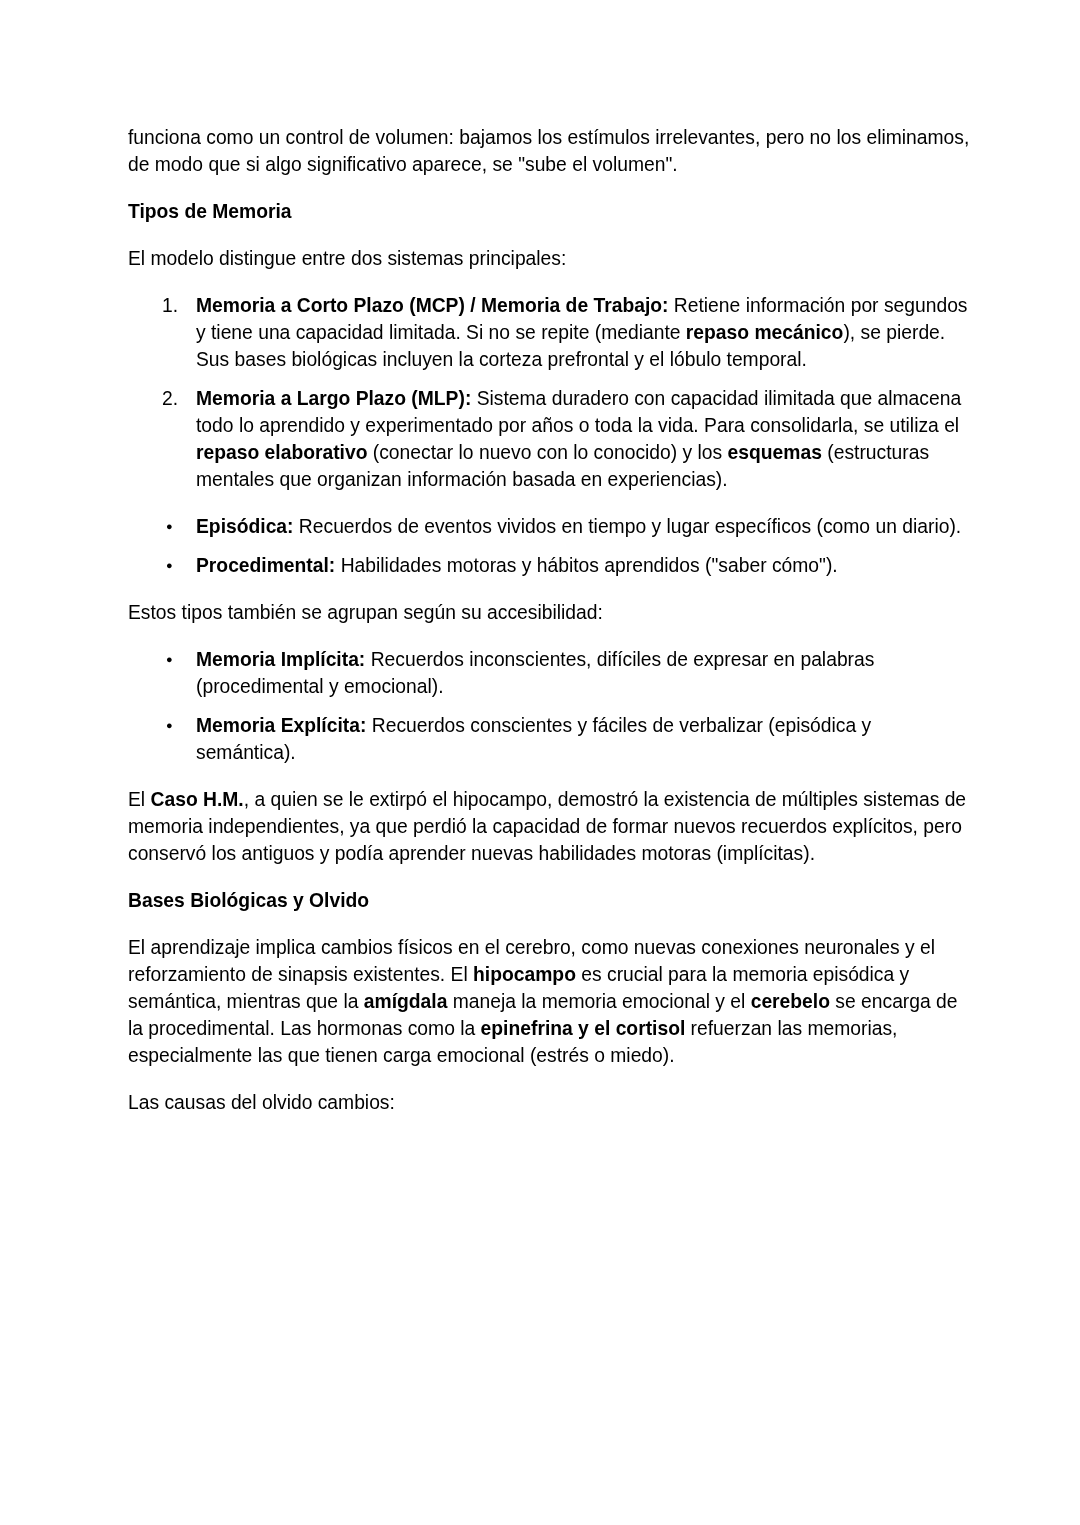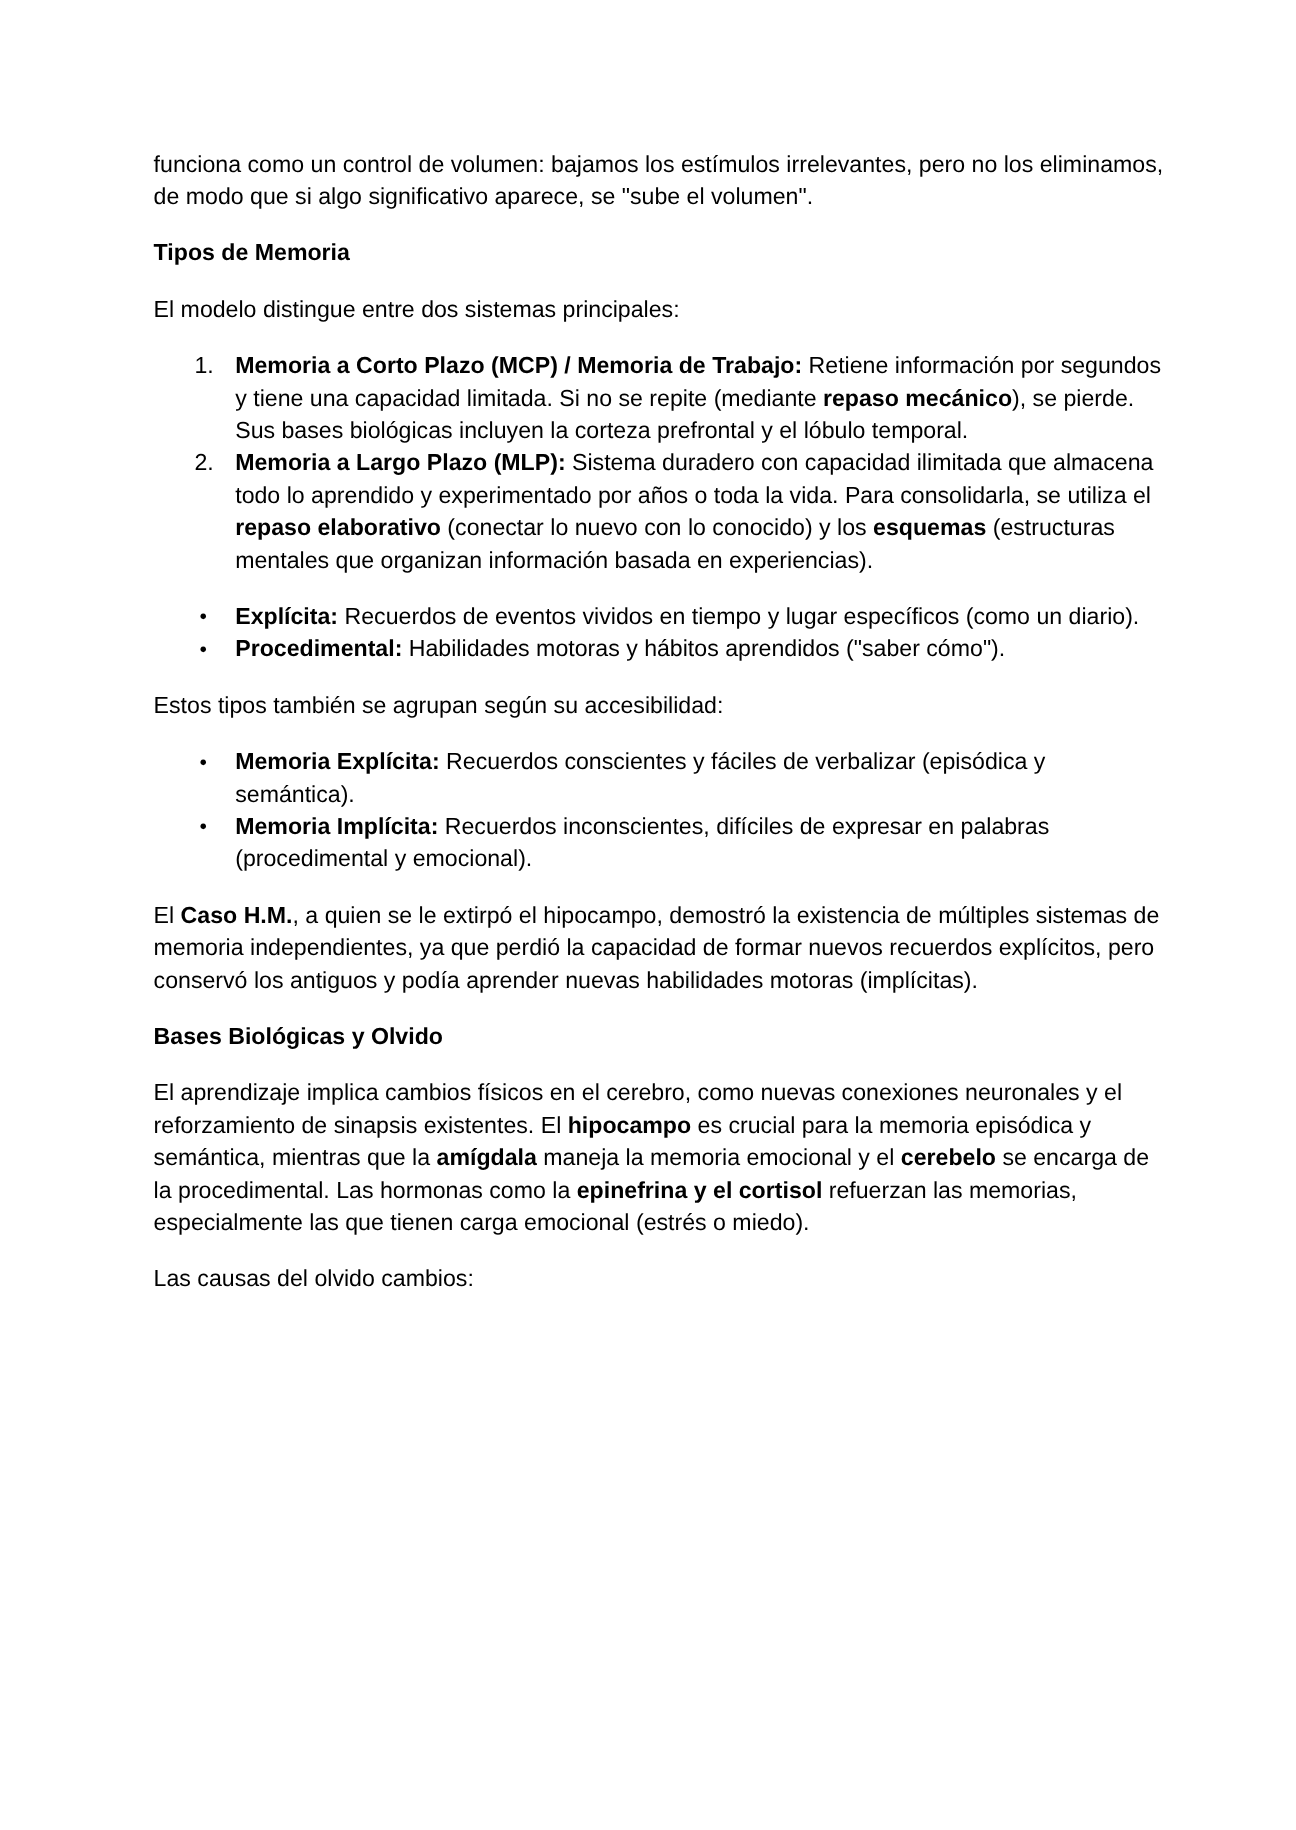--- a/index.html
+++ b/index.html
@@ -25,21 +25,21 @@
   }
   .block { margin: 0 0 20px 0; }
   .block.h { font-weight: bold; }
   strong { font-weight: bold; }
   ol.block, ul.block {
     padding: 0 0 0 68px;
     margin-top: 0;
     list-style: none;
   }
   ol.block { counter-reset: itm; }
-  li { position: relative; }
+  li { position: relative; margin-top: 12px; }
   ol.block > li { counter-increment: itm; }
   ol.block > li::before {
     content: counter(itm) ".";
     position: absolute;
     left: -34px;
     top: 0;
     line-height: 27px;
   }
   ul.block > li::before {
     content: "\25CF";
@@ -56,26 +56,26 @@
 <div class="page">
   <div class="doc">
       <div class="block p"><span>funciona como un control de volumen: bajamos los estímulos irrelevantes, pero no los eliminamos, de modo que si algo significativo aparece, se "sube el volumen".</span></div>
       <div class="block h"><strong>Tipos de Memoria</strong></div>
       <div class="block p"><span>El modelo distingue entre dos sistemas principales:</span></div>
       <ol class="block list">
         <li><strong>Memoria a Corto Plazo (MCP) / Memoria de Trabajo:</strong><span> Retiene información por segundos y tiene una capacidad limitada. Si no se repite (mediante </span><strong>repaso mecánico</strong><span>), se pierde. Sus bases biológicas incluyen la corteza prefrontal y el lóbulo temporal.</span></li>
         <li><strong>Memoria a Largo Plazo (MLP):</strong><span> Sistema duradero con capacidad ilimitada que almacena todo lo aprendido y experimentado por años o toda la vida. Para consolidarla, se utiliza el </span><strong>repaso elaborativo</strong><span> (conectar lo nuevo con lo conocido) y los </span><strong>esquemas</strong><span> (estructuras mentales que organizan información basada en experiencias).</span></li>
       </ol>
       <ul class="block list">
-        <li><strong>Explícita:</strong><span> Recuerdos de eventos vividos en tiempo y lugar específicos (como un diario).</span></li>
+        <li><strong>Episódica:</strong><span> Recuerdos de eventos vividos en tiempo y lugar específicos (como un diario).</span></li>
         <li><strong>Procedimental:</strong><span> Habilidades motoras y hábitos aprendidos ("saber cómo").</span></li>
       </ul>
       <div class="block p"><span>Estos tipos también se agrupan según su accesibilidad:</span></div>
       <ul class="block list">
+        <li><strong>Memoria Implícita:</strong><span> Recuerdos inconscientes, difíciles de expresar en palabras (procedimental y emocional).</span></li>
         <li><strong>Memoria Explícita:</strong><span> Recuerdos conscientes y fáciles de verbalizar (episódica y semántica).</span></li>
-        <li><strong>Memoria Implícita:</strong><span> Recuerdos inconscientes, difíciles de expresar en palabras (procedimental y emocional).</span></li>
       </ul>
       <div class="block p"><span>El </span><strong>Caso H.M.</strong><span>, a quien se le extirpó el hipocampo, demostró la existencia de múltiples sistemas de memoria independientes, ya que perdió la capacidad de formar nuevos recuerdos explícitos, pero conservó los antiguos y podía aprender nuevas habilidades motoras (implícitas).</span></div>
       <div class="block h"><strong>Bases Biológicas y Olvido</strong></div>
       <div class="block p"><span>El aprendizaje implica cambios físicos en el cerebro, como nuevas conexiones neuronales y el reforzamiento de sinapsis existentes. El </span><strong>hipocampo</strong><span> es crucial para la memoria episódica y semántica, mientras que la </span><strong>amígdala</strong><span> maneja la memoria emocional y el </span><strong>cerebelo</strong><span> se encarga de la procedimental. Las hormonas como la </span><strong>epinefrina y el cortisol</strong><span> refuerzan las memorias, especialmente las que tienen carga emocional (estrés o miedo).</span></div>
       <div class="block p"><span>Las causas del olvido cambios:</span></div>
     </div>
 </div>
 
 </body></html>

